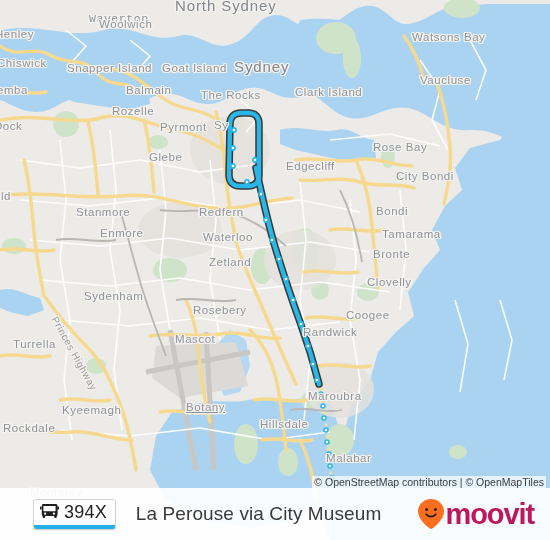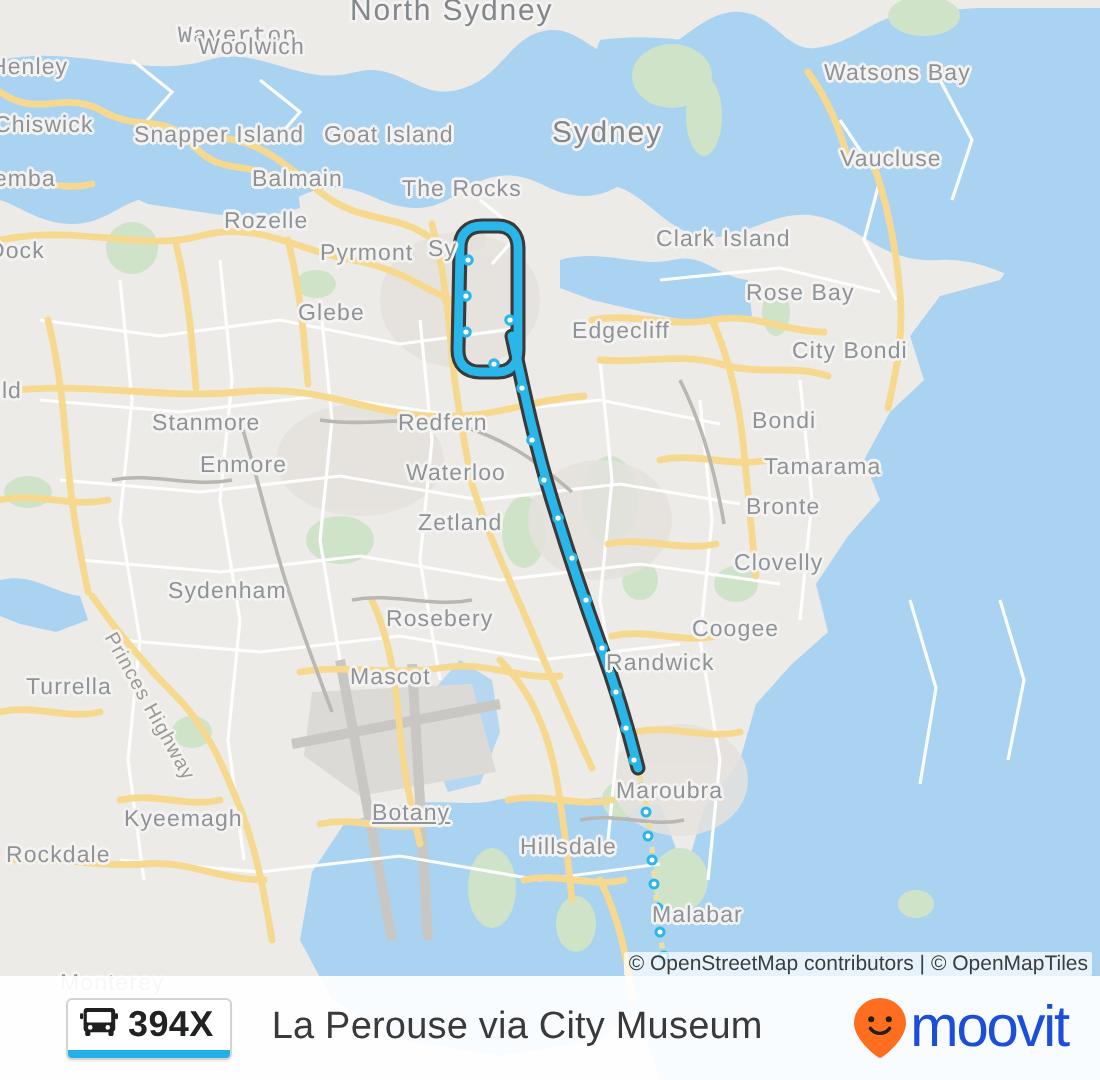--- a/index.html
+++ b/index.html
@@ -52,34 +52,34 @@
     border-radius:3px;
     background:#fff;
     overflow:hidden;
     box-shadow:0 1px 1px rgba(0,0,0,.06);
   }
   #route-badge .inner{
     display:flex;align-items:center;gap:5px;
     padding:2px 8px 2px 6px;
   }
   #route-badge .num{
-    font-size:18px;font-weight:bold;color:#222;letter-spacing:.2px;
+    font-size:18px;font-weight:normal;color:#222;letter-spacing:.2px;
   }
   #route-badge .bar{height:4px;background:#23b0e8;width:100%;}
 
   #headsign{
     margin-left:20px;
     font-size:19px;color:#3a3a3a;letter-spacing:.1px;
   }
   #moovit{
     margin-left:auto;margin-right:16px;
     display:flex;align-items:center;gap:2px;
   }
   #moovit .wordmark{
-    font-size:29px;font-weight:normal;color:#1d4ed8;letter-spacing:-1.1px;
+    font-size:29px;font-weight:bold;color:#be185d;letter-spacing:-1.1px;
   }
 </style>
 </head>
 <body>
 
 <div id="app">
 
   <div id="map">
 
     <svg width="550" height="540" viewBox="0 0 550 540">
@@ -295,26 +295,26 @@
 
     <div id="labels">
         <div class="mlabel big" style="left: 175px; top: -3px;">North Sydney</div>
         <div class="mlabel" style="left: 89px; top: 12px; font-family: Liberation Mono, monospace;">Waverton</div>
         <div class="mlabel" style="left: 99px; top: 18px;">Woolwich</div>
         <div class="mlabel" style="left: 412px; top: 31px;">Watsons Bay</div>
         <div class="mlabel" style="left: -5px; top: 28px;">Henley</div>
         <div class="mlabel" style="left: -3px; top: 57px;">Chiswick</div>
         <div class="mlabel" style="left: 67px; top: 62px;">Snapper Island</div>
         <div class="mlabel" style="left: 162px; top: 62px;">Goat Island</div>
-        <div class="mlabel big" style="left: 234px; top: 58px; margin-left: 42px;">Sydney</div>
+        <div class="mlabel big" style="left: 234px; top: 58px;">Sydney</div>
         <div class="mlabel" style="left: 420px; top: 74px;">Vaucluse</div>
         <div class="mlabel" style="left: 126px; top: 84px;">Balmain</div>
         <div class="mlabel" style="left: -10px; top: 84px;">eemba</div>
         <div class="mlabel" style="left: 201px; top: 89px;">The Rocks</div>
-        <div class="mlabel" style="left: 295px; top: 114px; margin-left: 33px;">Clark Island</div>
+        <div class="mlabel" style="left: 295px; top: 86px;">Clark Island</div>
         <div class="mlabel" style="left: 112px; top: 105px;">Rozelle</div>
         <div class="mlabel" style="left: -6px; top: 120px;">Dock</div>
         <div class="mlabel" style="left: 160px; top: 121px;">Pyrmont</div>
         <div class="mlabel" style="left: 214px; top: 119px;">Sy</div>
         <div class="mlabel" style="left: 373px; top: 141px;">Rose Bay</div>
         <div class="mlabel" style="left: 149px; top: 151px;">Glebe</div>
         <div class="mlabel" style="left: 286px; top: 160px;">Edgecliff</div>
         <div class="mlabel" style="left: 396px; top: 170px;">City Bondi</div>
         <div class="mlabel" style="left: -6px; top: 190px;">eld</div>
         <div class="mlabel" style="left: 76px; top: 206px;">Stanmore</div>

